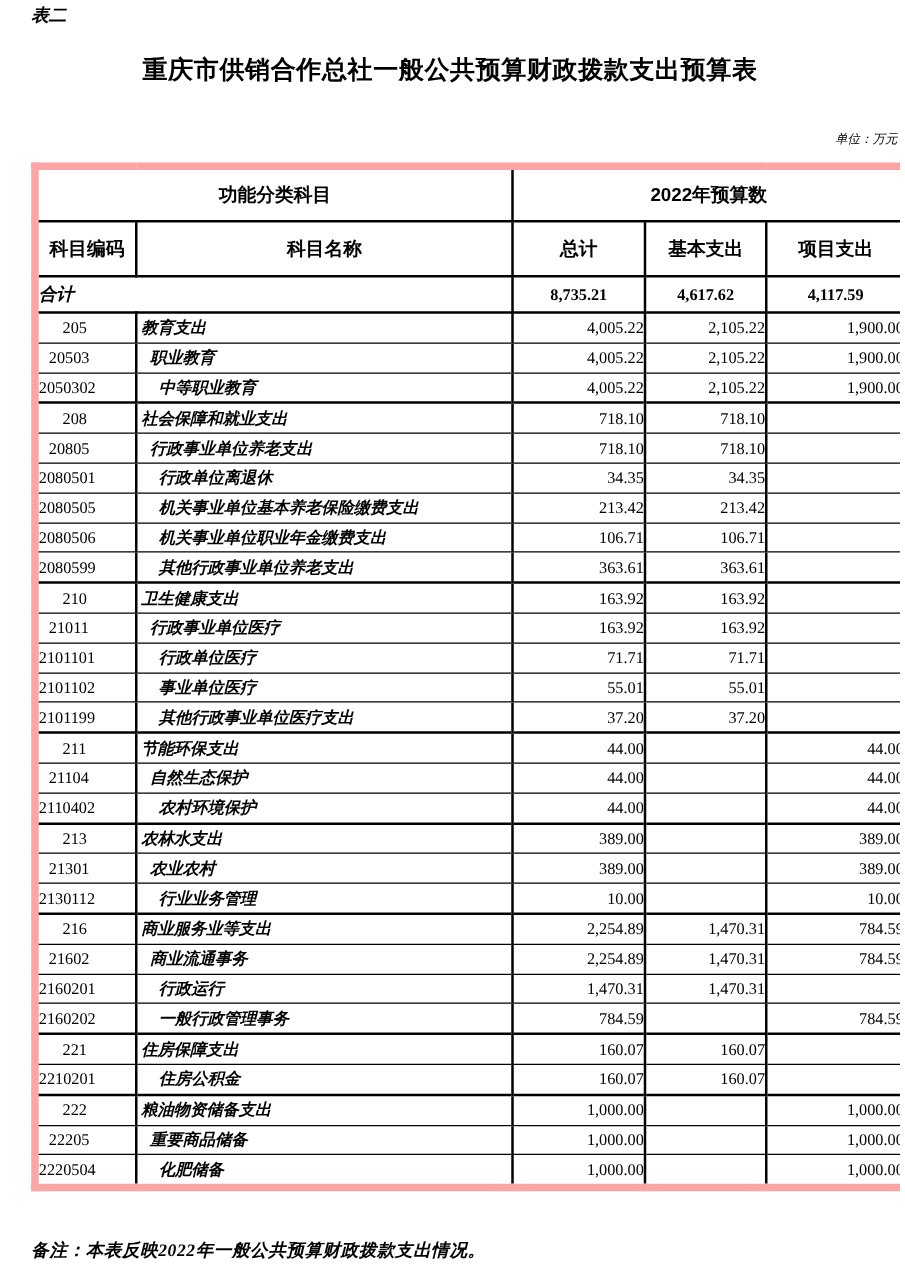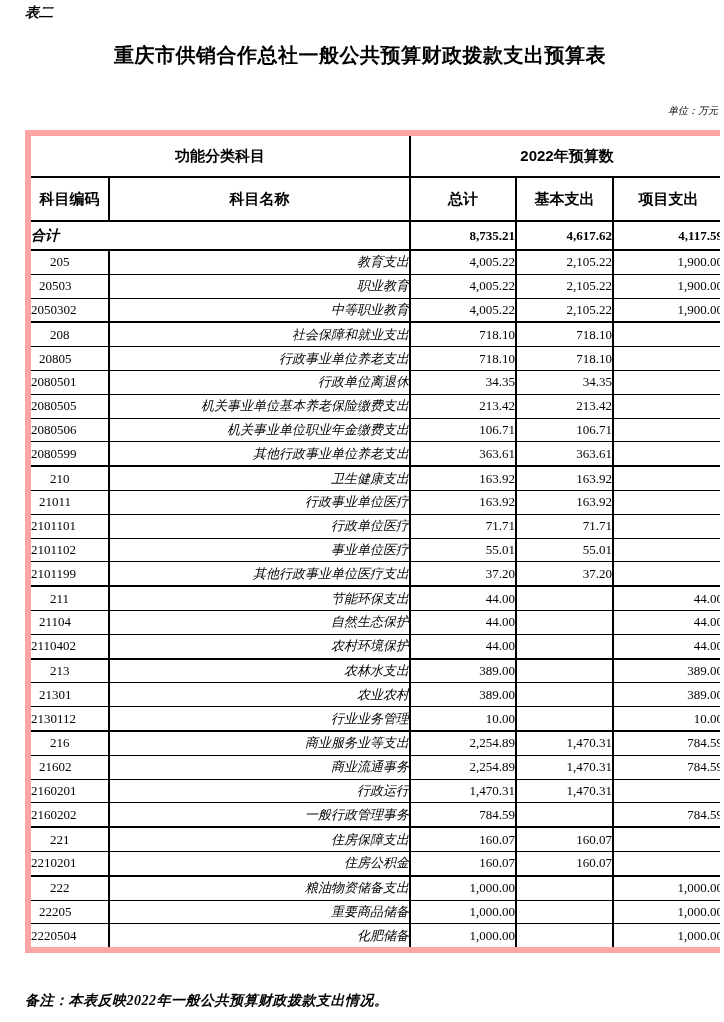--- a/index.html
+++ b/index.html
@@ -67,26 +67,26 @@
   }
   .hdr-group th { height: 40px; font-size: 15px; }
   .hdr-cols th  { height: 42px; font-size: 15px; }
   .total-row td { height: 27px; border-bottom-width: 2px; }
   .total-label {
     text-align: left;
     font-size: 14px;
     font-style: italic;
     font-weight: 600;
   }
-  .total-row .num { font-weight: bold; }
+  .total-row .num { font-weight: bold; text-align: center; }
   .data-row td { height: 22.8px; font-size: 13px; }
   .data-row.level-1 td { border-top-width: 2px; }
   .num { text-align: right; padding-right: 2px; font-size: 13px; }
   .code { font-size: 13px; }
-  .name { font-style: italic; font-weight: 400; font-size: 13px; text-align: right; }
+  .name { font-style: italic; font-weight: 700; font-size: 13px; }
   tr.level-1 .code { padding-left: 19px; }
   tr.level-1 .name { padding-left: 3px; }
   tr.level-2 .code { padding-left: 8px; }
   tr.level-2 .name { padding-left: 10px; }
   tr.level-3 .code { }
   tr.level-3 .name { padding-left: 17px; }
   .footnote {
     position: absolute;
     left: 25px;
     top: 992px;

